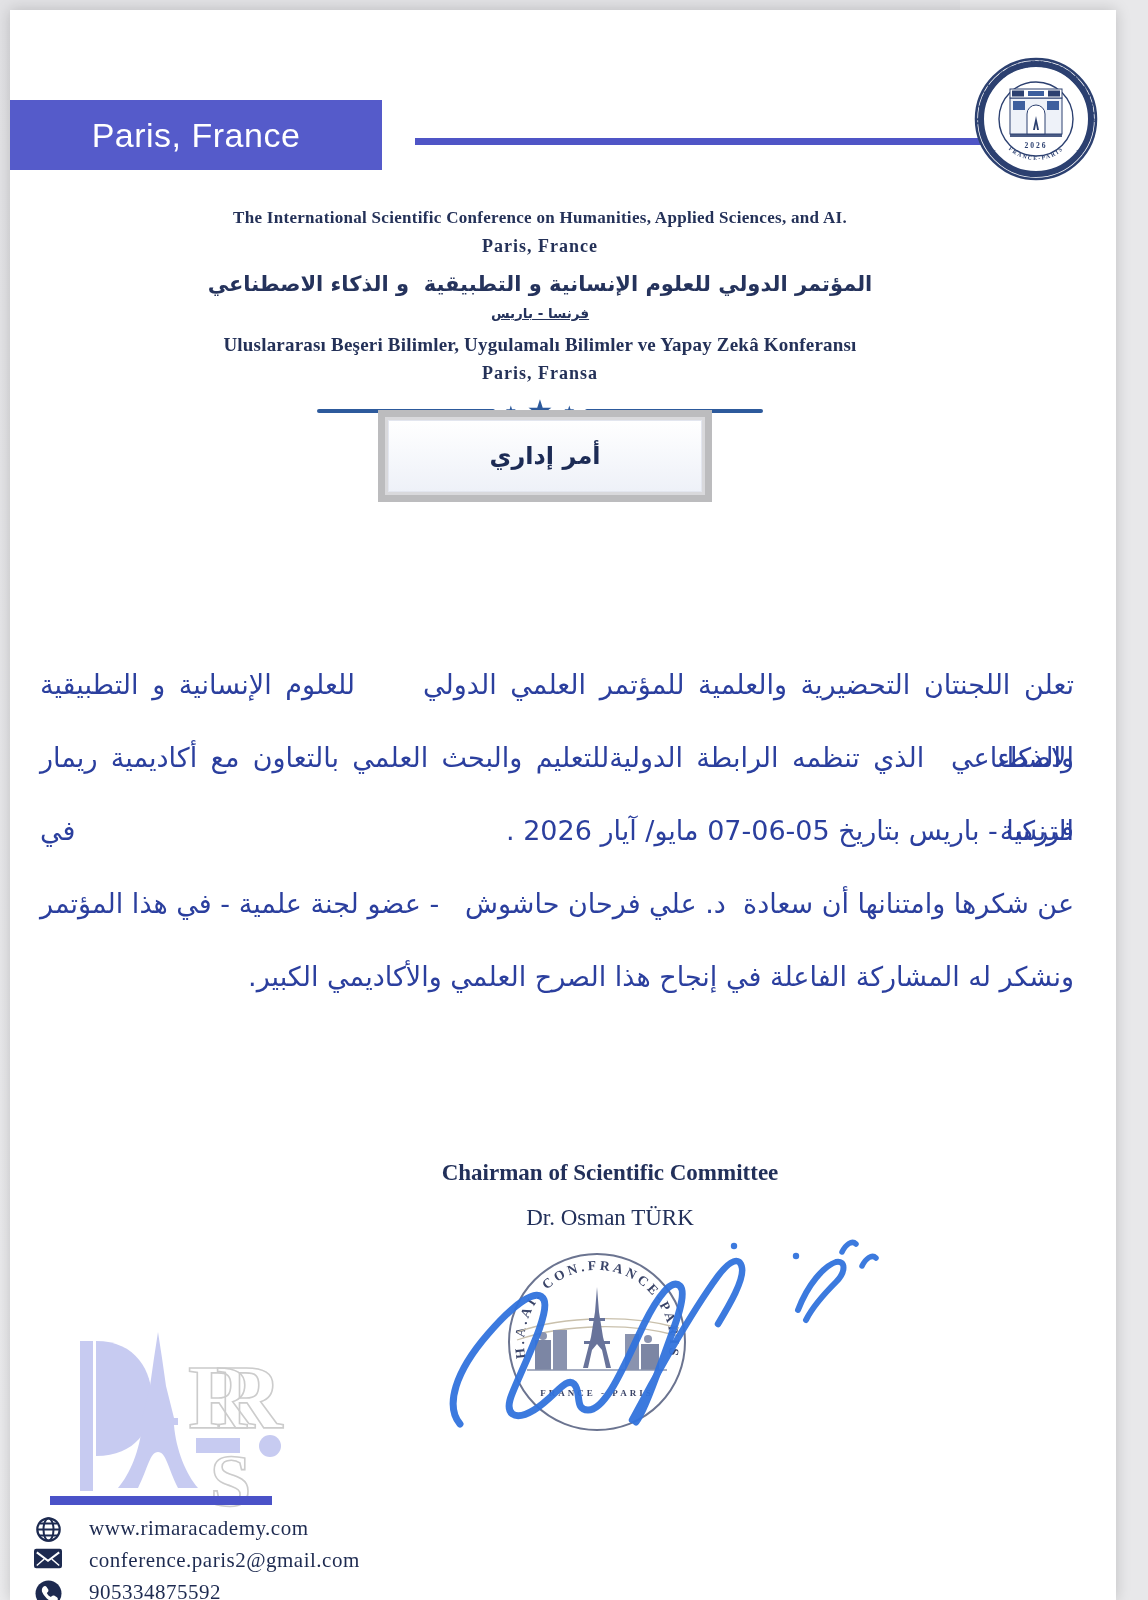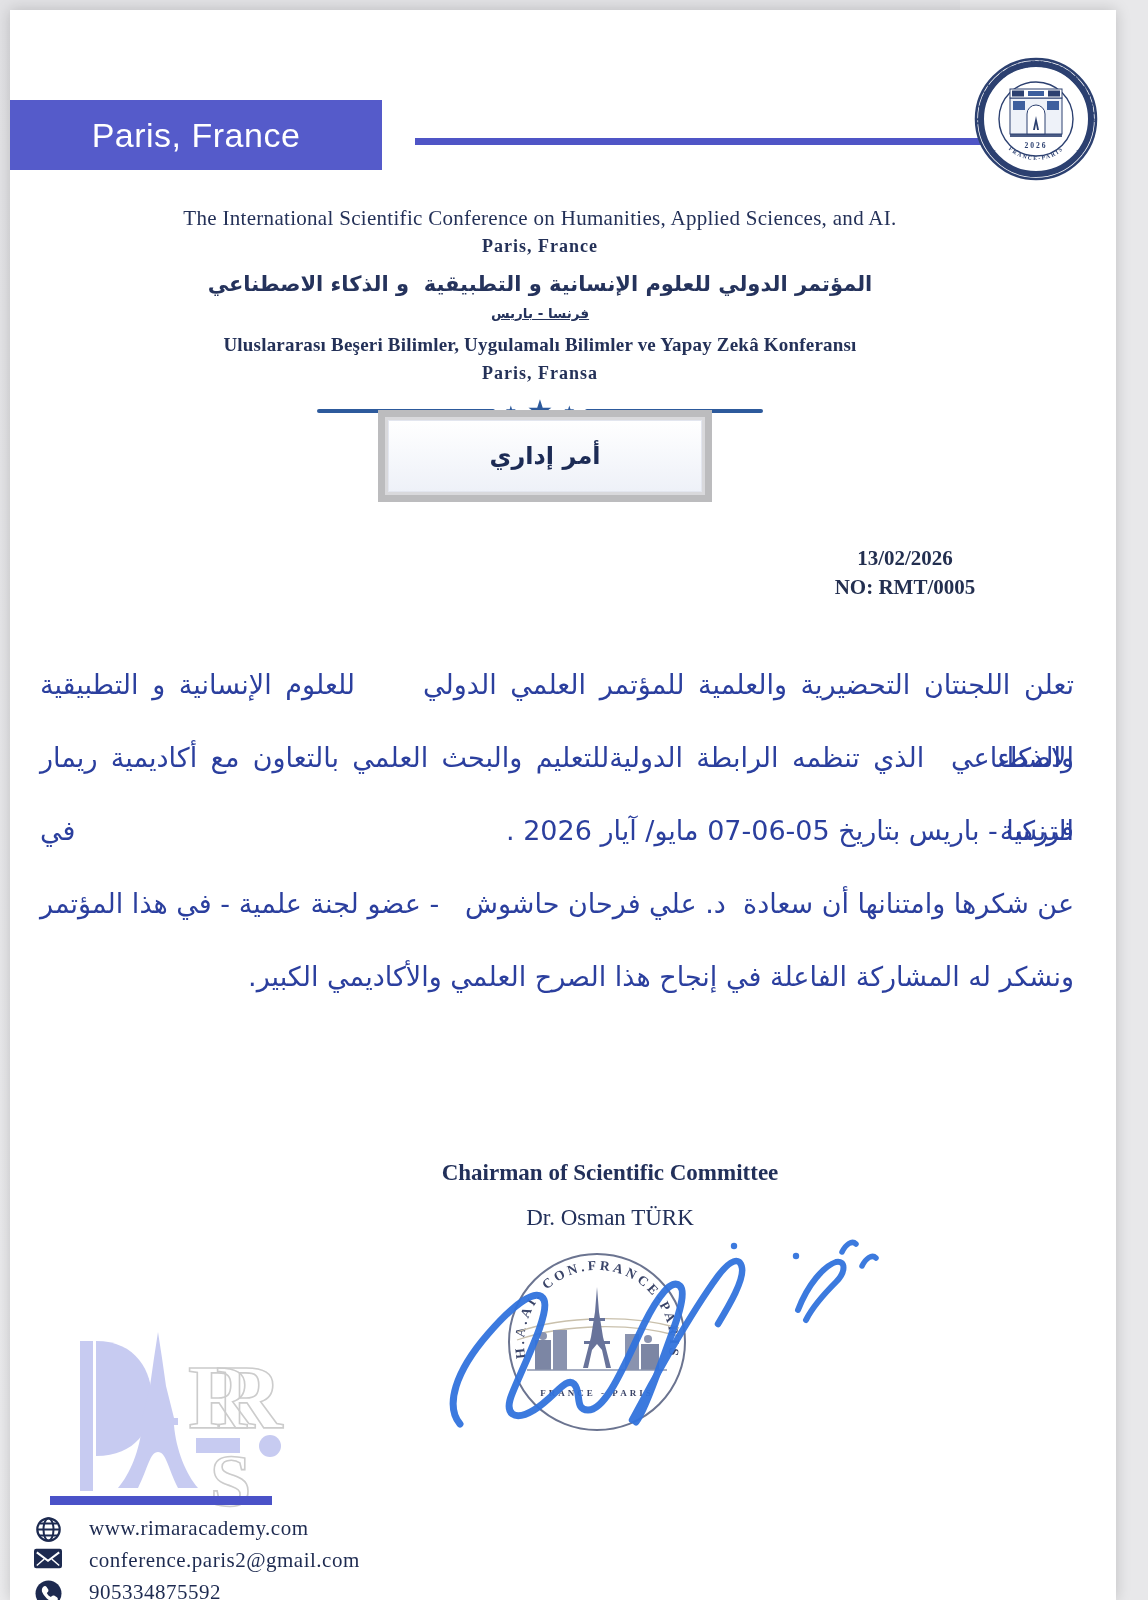--- a/index.html
+++ b/index.html
@@ -10,21 +10,21 @@
         box-shadow:0 0 14px rgba(0,0,0,.18);}
   
   .banner{position:absolute;left:0;top:90px;width:372px;height:70px;background:#555bca;
           display:flex;align-items:center;justify-content:center;}
   .banner span{font-family:"Liberation Sans",sans-serif;font-size:34px;font-weight:500;
           color:#ffffff;letter-spacing:.5px;}
   .header-rule{position:absolute;left:405px;top:128px;width:570px;height:7px;background:#4f55c6;}
   .seal{position:absolute;left:962px;top:45px;width:128px;height:128px;}
   
   .titles{position:absolute;left:30px;top:196px;width:1000px;text-align:center;color:#243158;}
-  .t-en{font-size:21px;font-weight:normal;line-height:24px;letter-spacing:.3px;}
+  .t-en{font-size:17px;font-weight:bold;line-height:24px;letter-spacing:.3px;}
   .t-en2{font-size:18px;font-weight:bold;line-height:24px;margin-top:4px;letter-spacing:1px;}
   .t-ar{direction:rtl;font-family:"DejaVu Sans",sans-serif;font-weight:bold;font-size:21px;
         line-height:36px;margin-top:8px;color:#25335c;}
   .t-ar2{direction:rtl;font-family:"DejaVu Sans",sans-serif;font-weight:bold;font-size:13.5px;
         line-height:22px;color:#25335c;text-decoration:underline;}
   .t-tr{font-size:19px;font-weight:bold;line-height:26px;margin-top:8px;letter-spacing:.2px;}
   .t-tr2{font-size:18px;font-weight:bold;line-height:26px;margin-top:2px;letter-spacing:1px;}
   .divider{margin-top:12px;display:flex;align-items:center;justify-content:center;gap:10px;color:#2d5a9c;}
   .dline{display:inline-block;width:178px;height:4px;background:#2d5a9c;border-radius:2px;}
   .star.big{font-size:30px;line-height:26px;font-family:"DejaVu Sans",sans-serif;}
@@ -116,24 +116,20 @@
         <span class="dline"></span>
       </div>
     </div>
 
     <div class="order-box">
       <div class="order-inner">
         <span>أمر إداري</span>
       </div>
     </div>
 
-    <div class="ref">
-      <div>13/02/2026</div>
-      <div>NO: RMT/0005</div>
-    </div>
 
     <div class="body-text">
       <div class="bl jfull">تعلن اللجنتان التحضيرية والعلمية للمؤتمر العلمي الدولي&nbsp;&nbsp;&nbsp;&nbsp; للعلوم الإنسانية و التطبيقية والذكاء</div>
       <div class="bl jfull">الاصطناعي&nbsp; الذي تنظمه الرابطة الدوليةللتعليم والبحث العلمي بالتعاون مع أكاديمية ريمار التركية في</div>
       <div class="bl right">فرنسا - باريس بتاريخ 05-06-07 مايو/ آيار 2026 .</div>
       <div class="bl jfull">عن شكرها وامتنانها أن سعادة&nbsp; د. علي فرحان حاشوش&nbsp;&nbsp; - عضو لجنة علمية - في هذا المؤتمر</div>
       <div class="bl right">ونشكر له المشاركة الفاعلة في إنجاح هذا الصرح العلمي والأكاديمي الكبير.</div>
     </div>
 
     <div class="chair">

